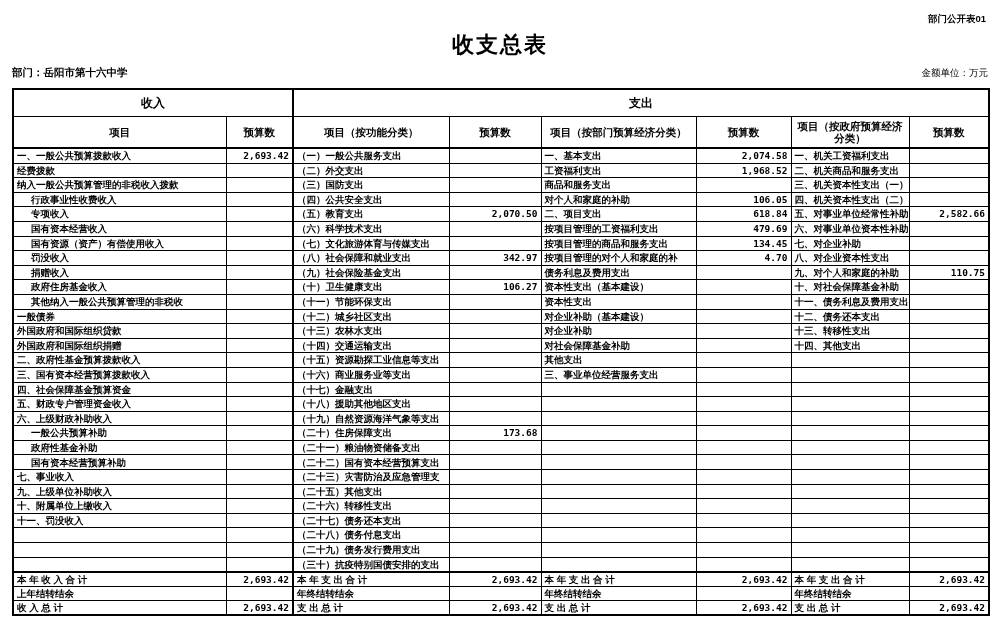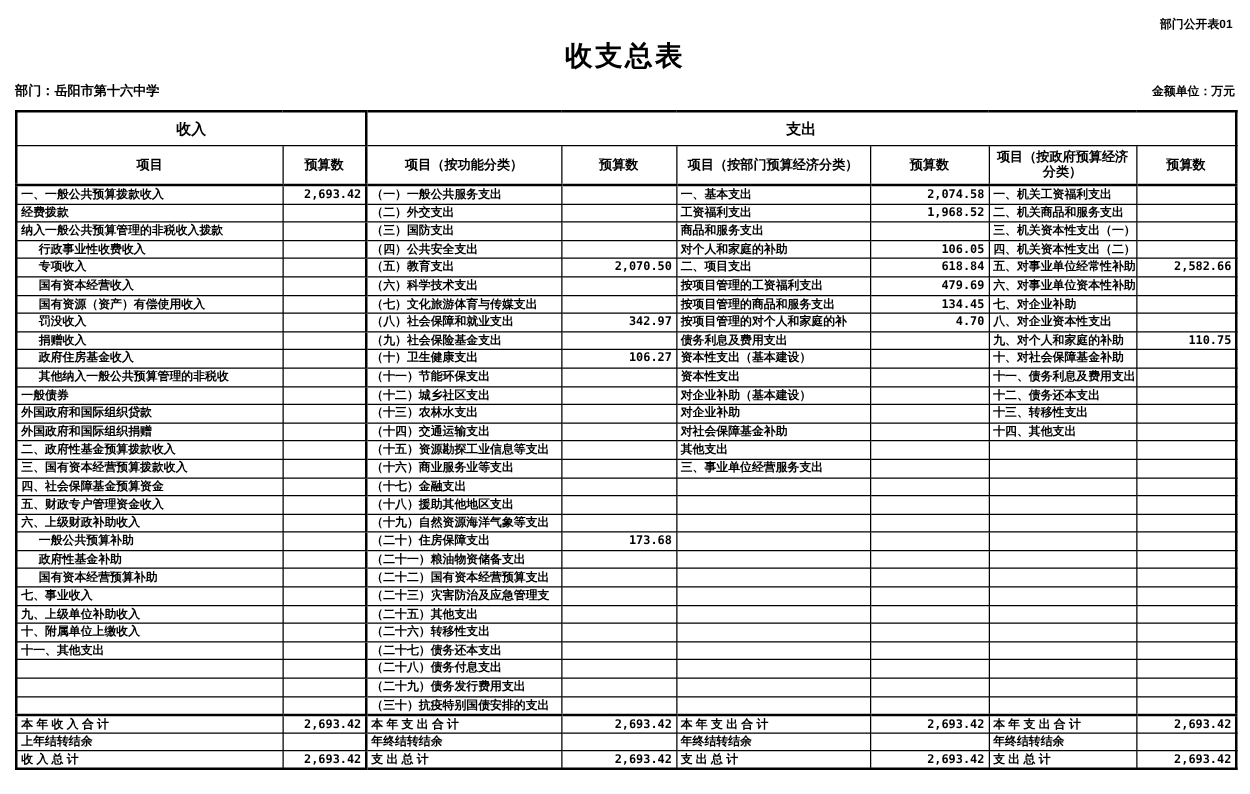--- a/index.html
+++ b/index.html
@@ -4,21 +4,21 @@
 <style>
   html,body{margin:0;padding:0;background:#fff;}
   .page{position:relative;width:1000px;height:635px;background:#fff;overflow:hidden;
         font-family:"Liberation Sans","DejaVu Sans",sans-serif;color:#000;}
   .form-label{position:absolute;top:13px;right:14px;font-size:9.5px;font-weight:bold;}
   .title{position:absolute;top:30px;left:0;width:100%;text-align:center;
          font-size:22px;font-weight:bold;letter-spacing:2px;}
   .subrow{position:absolute;top:66px;left:12px;right:12px;display:flex;
           justify-content:space-between;align-items:flex-end;}
   .dept{font-size:10.5px;font-weight:bold;}
-  .unit{font-size:9.5px;font-weight:bold;}
+  .unit{font-size:9.5px;font-weight:normal;}
   table.grid{position:absolute;top:88px;left:12px;width:976px;border-collapse:collapse;
              table-layout:fixed;border:2px solid #000;}
   .grid th,.grid td{border:1px solid #000;overflow:hidden;white-space:nowrap;
                     padding:0;vertical-align:middle;}
   .grid thead tr.h1 th{height:26px;font-size:12px;font-weight:bold;text-align:center;}
   .grid thead tr.h2 th{height:30px;font-size:10.5px;font-weight:bold;text-align:center;
                        white-space:normal;line-height:1.15;border-bottom:2px solid #000;padding:0 2px;}
   .grid tbody td{height:13.6px;font-size:9.5px;font-weight:bold;line-height:1;}
   .grid td.item{text-align:left;padding-left:3px;}
   .grid td.ind1{margin-top:40px;}
@@ -313,21 +313,21 @@
           <td class="item">十、附属单位上缴收入</td>
           <td class="num"></td>
           <td class="item sec">（二十六）转移性支出</td>
           <td class="num"></td>
           <td class="item"></td>
           <td class="num"></td>
           <td class="item"></td>
           <td class="num"></td>
         </tr>
         <tr>
-          <td class="item">十一、其他支出</td>
+          <td class="item">十一、罚没收入</td>
           <td class="num"></td>
           <td class="item sec">（二十七）债务还本支出</td>
           <td class="num"></td>
           <td class="item"></td>
           <td class="num"></td>
           <td class="item"></td>
           <td class="num"></td>
         </tr>
         <tr>
           <td class="item"></td>

